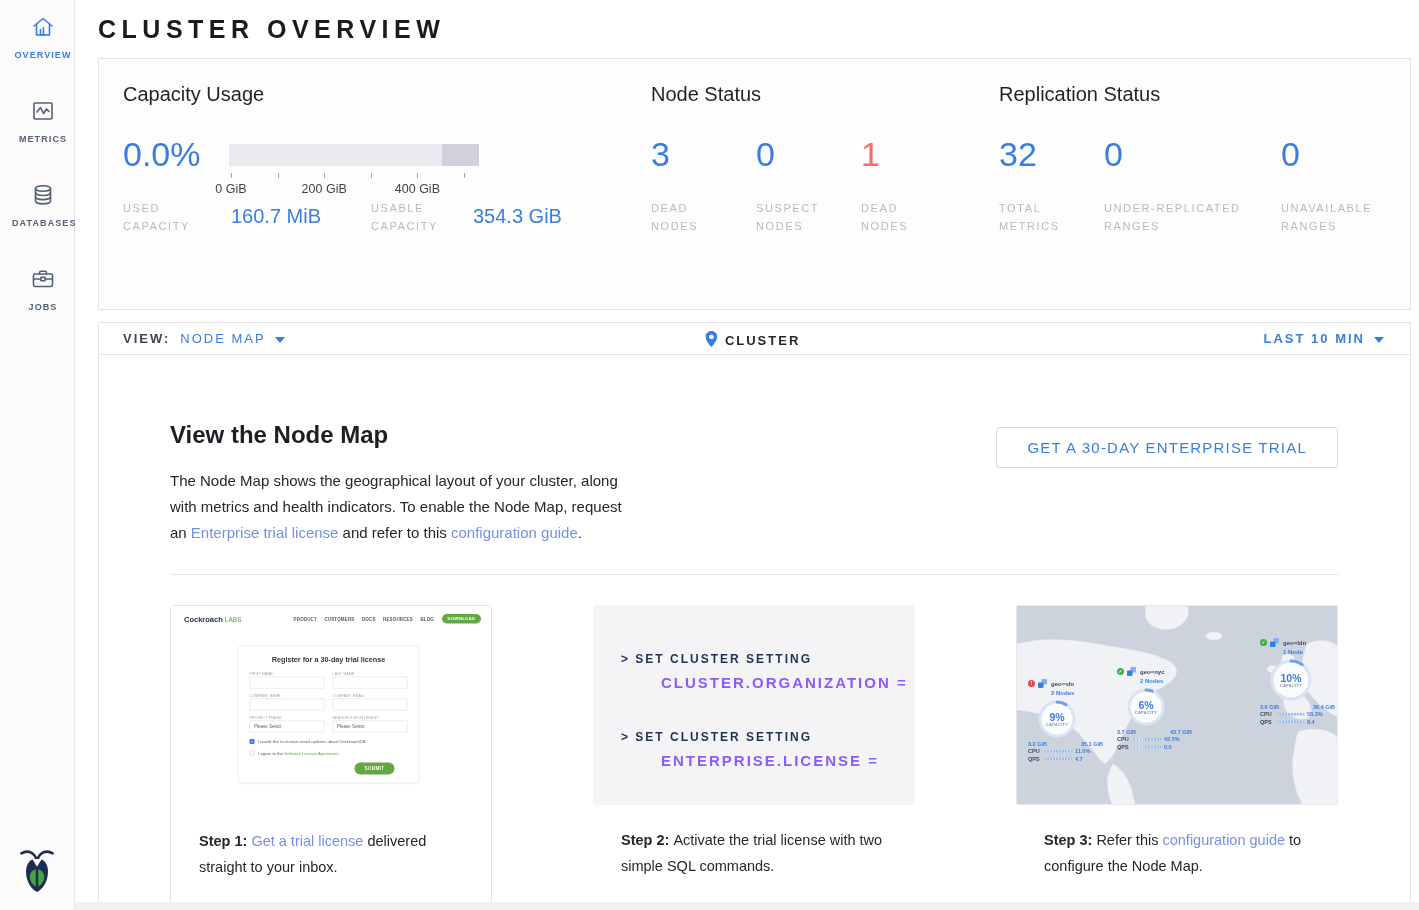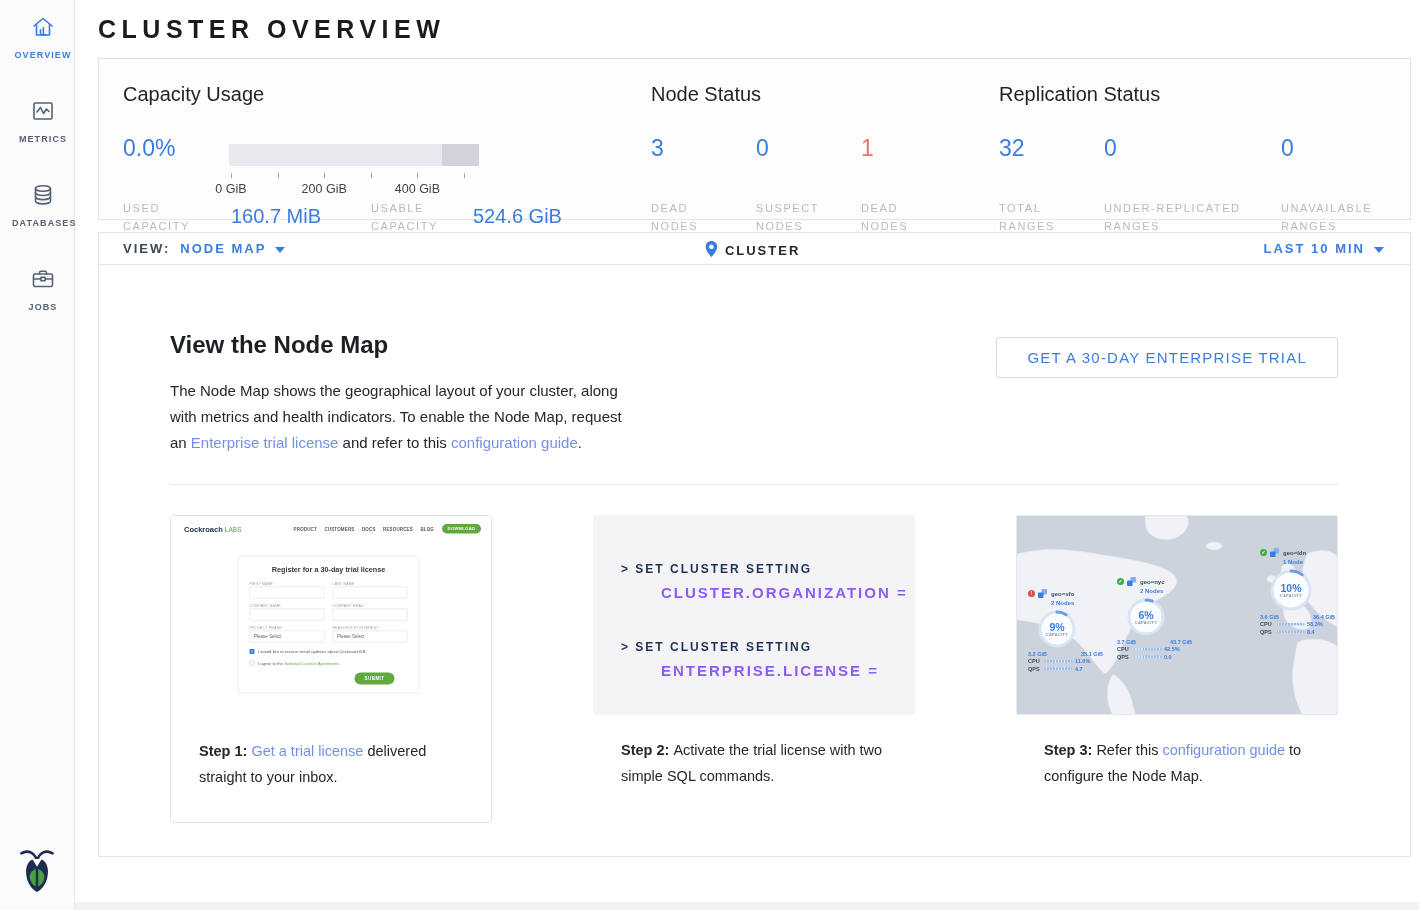--- a/index.html
+++ b/index.html
@@ -16,38 +16,38 @@
   .side-item svg { stroke:#566176; fill:none; stroke-width:1.6; stroke-linecap:round; stroke-linejoin:round; }
   .side-item.active svg { stroke:#3a7de1; }
   .side-logo { position:absolute; bottom:12px; left:0; width:100%; text-align:center; }
 
   
   .main { position:absolute; left:75px; top:0; width:1344px; }
   .page-title { margin:15px 0 0 23px; font-size:25px; font-weight:600; letter-spacing:5.5px;
     color:#191b1e; }
 
   
-  .stats-panel { position:relative; margin:14px 8px 12px 23px; height:162px;
+  .stats-panel { position:relative; margin:14px 8px 12px 23px; height:252px;
     background:#fdfdfe; border:1px solid #e3e3e8; }
   .sec-title { position:absolute; top:24px; font-size:20px; font-weight:500; color:#1f2226; }
-  .stat-num { position:absolute; top:76px; font-size:23px; color:#3a7de1; }
+  .stat-num { position:absolute; top:76px; font-size:34px; color:#3a7de1; }
   .stat-num.red { color:#ef6f6e; }
   .stat-lbl { position:absolute; top:140px; font-size:11px; letter-spacing:1.6px;
     color:#b7bac1; line-height:18px; }
   .cap-gauge { position:absolute; left:130px; top:85px; width:250px; height:22px; background:#e9e9ef; }
   .cap-gauge .dark { position:absolute; right:0; top:0; height:100%; width:15%; background:#d2d2dc; }
   .cap-tick { position:absolute; top:29px; width:1px; height:5px; background:#9fa3ad; }
   .cap-ticklbl { position:absolute; top:38px; font-size:12.5px; color:#3e434b; transform:translateX(-50%); white-space:nowrap; }
   .cap-val { position:absolute; top:146px; font-size:20px; color:#3a7de1; white-space:nowrap; }
 
   
   .viewbar { position:relative; margin:0 8px 0 23px; height:33px; background:#fff;
     border:1px solid #e3e3e8; font-size:13px; letter-spacing:2px; }
   .vb-left { position:absolute; left:24px; top:8px; color:#3f4753; font-weight:600; }
-  .vb-view-value { color:#3a7de1; font-weight:700; margin-left:10px; cursor:pointer; }
+  .vb-view-value { color:#3a7de1; font-weight:400; margin-left:10px; cursor:pointer; }
   .vb-center { position:absolute; left:50%; transform:translateX(-52%); top:8px; color:#23272e;
     font-weight:600; cursor:pointer;text-align:center; }
   .vb-center svg { vertical-align:-2px; margin-right:8px; }
   .vb-right { position:absolute; right:26px; top:8px; color:#3a7de1; font-weight:600; cursor:pointer; }
   .caret { display:inline-block; width:0; height:0; border-left:5px solid transparent;
     border-right:5px solid transparent; border-top:6px solid #3a7de1; margin-left:9px; }
 
   
   .content-panel { position:relative; margin:0 8px 0 23px; height:592px; background:#fff;
     border:1px solid #e3e3e8; border-top:none; }
@@ -191,35 +191,35 @@
       <div class="cap-tick" style="left:141.8px"></div>
       <div class="cap-tick" style="left:188.4px"></div>
       <div class="cap-tick" style="left:235px"></div>
       <div class="cap-ticklbl" style="left:2px">0 GiB</div>
       <div class="cap-ticklbl" style="left:95.2px">200 GiB</div>
       <div class="cap-ticklbl" style="left:188.4px">400 GiB</div>
     </div>
     <div class="stat-lbl" style="left:24px; width:90px">USED CAPACITY</div>
     <div class="cap-val" style="left:132px">160.7 MiB</div>
     <div class="stat-lbl" style="left:272px; width:90px">USABLE CAPACITY</div>
-    <div class="cap-val" style="left:374px">524.6 GiB</div>
+    <div class="cap-val" style="left:374px">354.3 GiB</div>
 
     <h2 class="sec-title" style="left:552px">Node Status</h2>
     <div class="stat-num" style="left:552px">3</div>
     <div class="stat-num" style="left:657px">0</div>
     <div class="stat-num red" style="left:762px">1</div>
     <div class="stat-lbl" style="left:552px; width:80px">DEAD NODES</div>
     <div class="stat-lbl" style="left:657px; width:80px">SUSPECT NODES</div>
     <div class="stat-lbl" style="left:762px; width:80px">DEAD NODES</div>
 
     <h2 class="sec-title" style="left:900px">Replication Status</h2>
     <div class="stat-num" style="left:900px">32</div>
     <div class="stat-num" style="left:1005px">0</div>
     <div class="stat-num" style="left:1182px">0</div>
-    <div class="stat-lbl" style="left:900px; width:80px">TOTAL RANGES</div>
+    <div class="stat-lbl" style="left:900px; width:80px">TOTAL METRICS</div>
     <div class="stat-lbl" style="left:1005px; width:170px">UNDER-REPLICATED RANGES</div>
     <div class="stat-lbl" style="left:1182px; width:110px">UNAVAILABLE RANGES</div>
   </section>
 
   <div class="viewbar">
     <div class="vb-left">
       <span>VIEW:</span><span class="vb-view-value">NODE MAP</span><span class="caret"></span>
     </div>
     <div class="vb-center">
       <svg width="12" height="16" viewBox="0 0 11 15">

